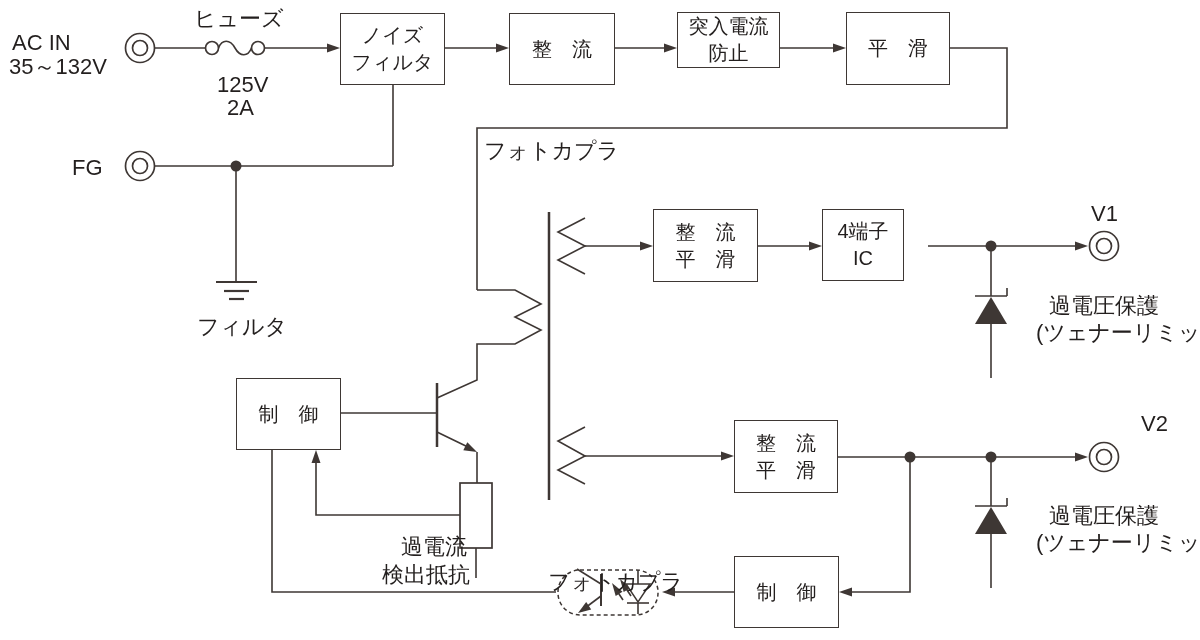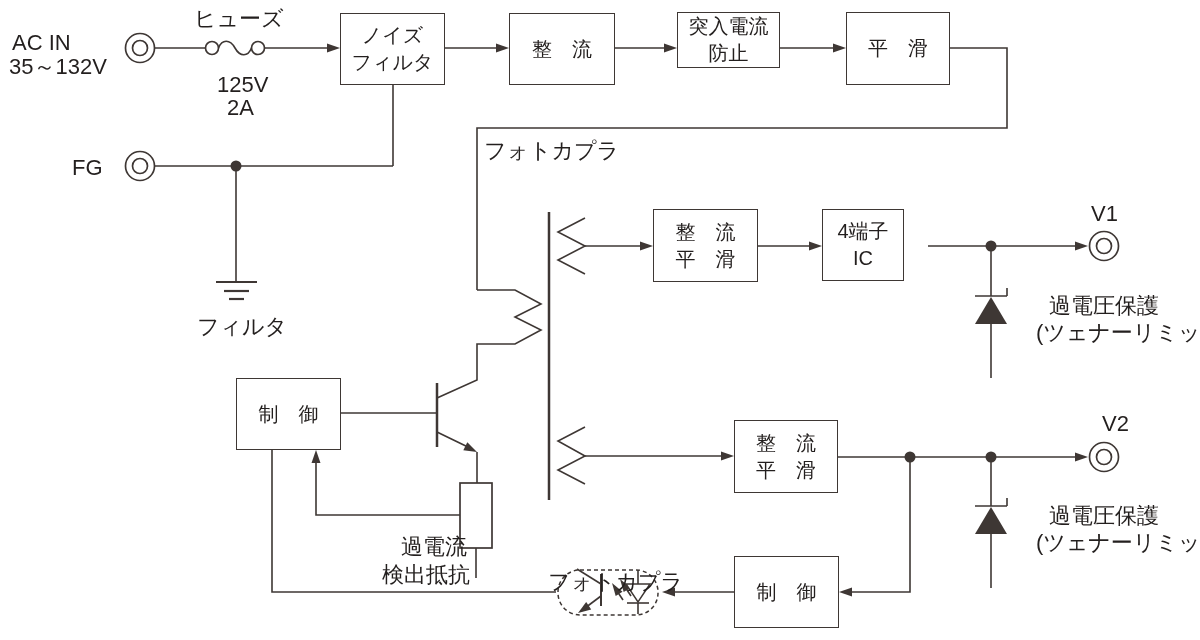--- a/index.html
+++ b/index.html
@@ -209,20 +209,20 @@
   <div class="lbl" style="left:9px;top:54px;">35～132V</div>
   <div class="lbl" style="left:194px;top:6px;">ヒューズ</div>
   <div class="lbl" style="left:217px;top:72px;">125V</div>
   <div class="lbl" style="left:227px;top:95px;">2A</div>
   <div class="lbl" style="left:72px;top:155px;">FG</div>
   <div class="lbl" style="left:197px;top:314px;">フィルタ</div>
   <div class="lbl" style="left:484px;top:138px;">フォトカプラ</div>
   <div class="lbl" style="left:1091px;top:201px;">V1</div>
   <div class="lbl" style="left:1049px;top:293px;">過電圧保護</div>
   <div class="lbl" style="left:1036px;top:320px;">(ツェナーリミッタ)</div>
-  <div class="lbl" style="left:1102px;top:411px;">V2</div>
+  <div class="lbl" style="left:1141px;top:411px;">V2</div>
   <div class="lbl" style="left:1049px;top:503px;">過電圧保護</div>
   <div class="lbl" style="left:1036px;top:530px;">(ツェナーリミッタ)</div>
   <div class="lbl" style="left:374px;top:534px;margin-left:27px;">過電流</div>
   <div class="lbl" style="left:374px;top:562px;margin-left:8px;">検出抵抗</div>
   <div class="lbl" style="left:548px;top:537px;margin-top:32px;">フォトカプラ</div>
 
 </div>
 
 </body></html>

